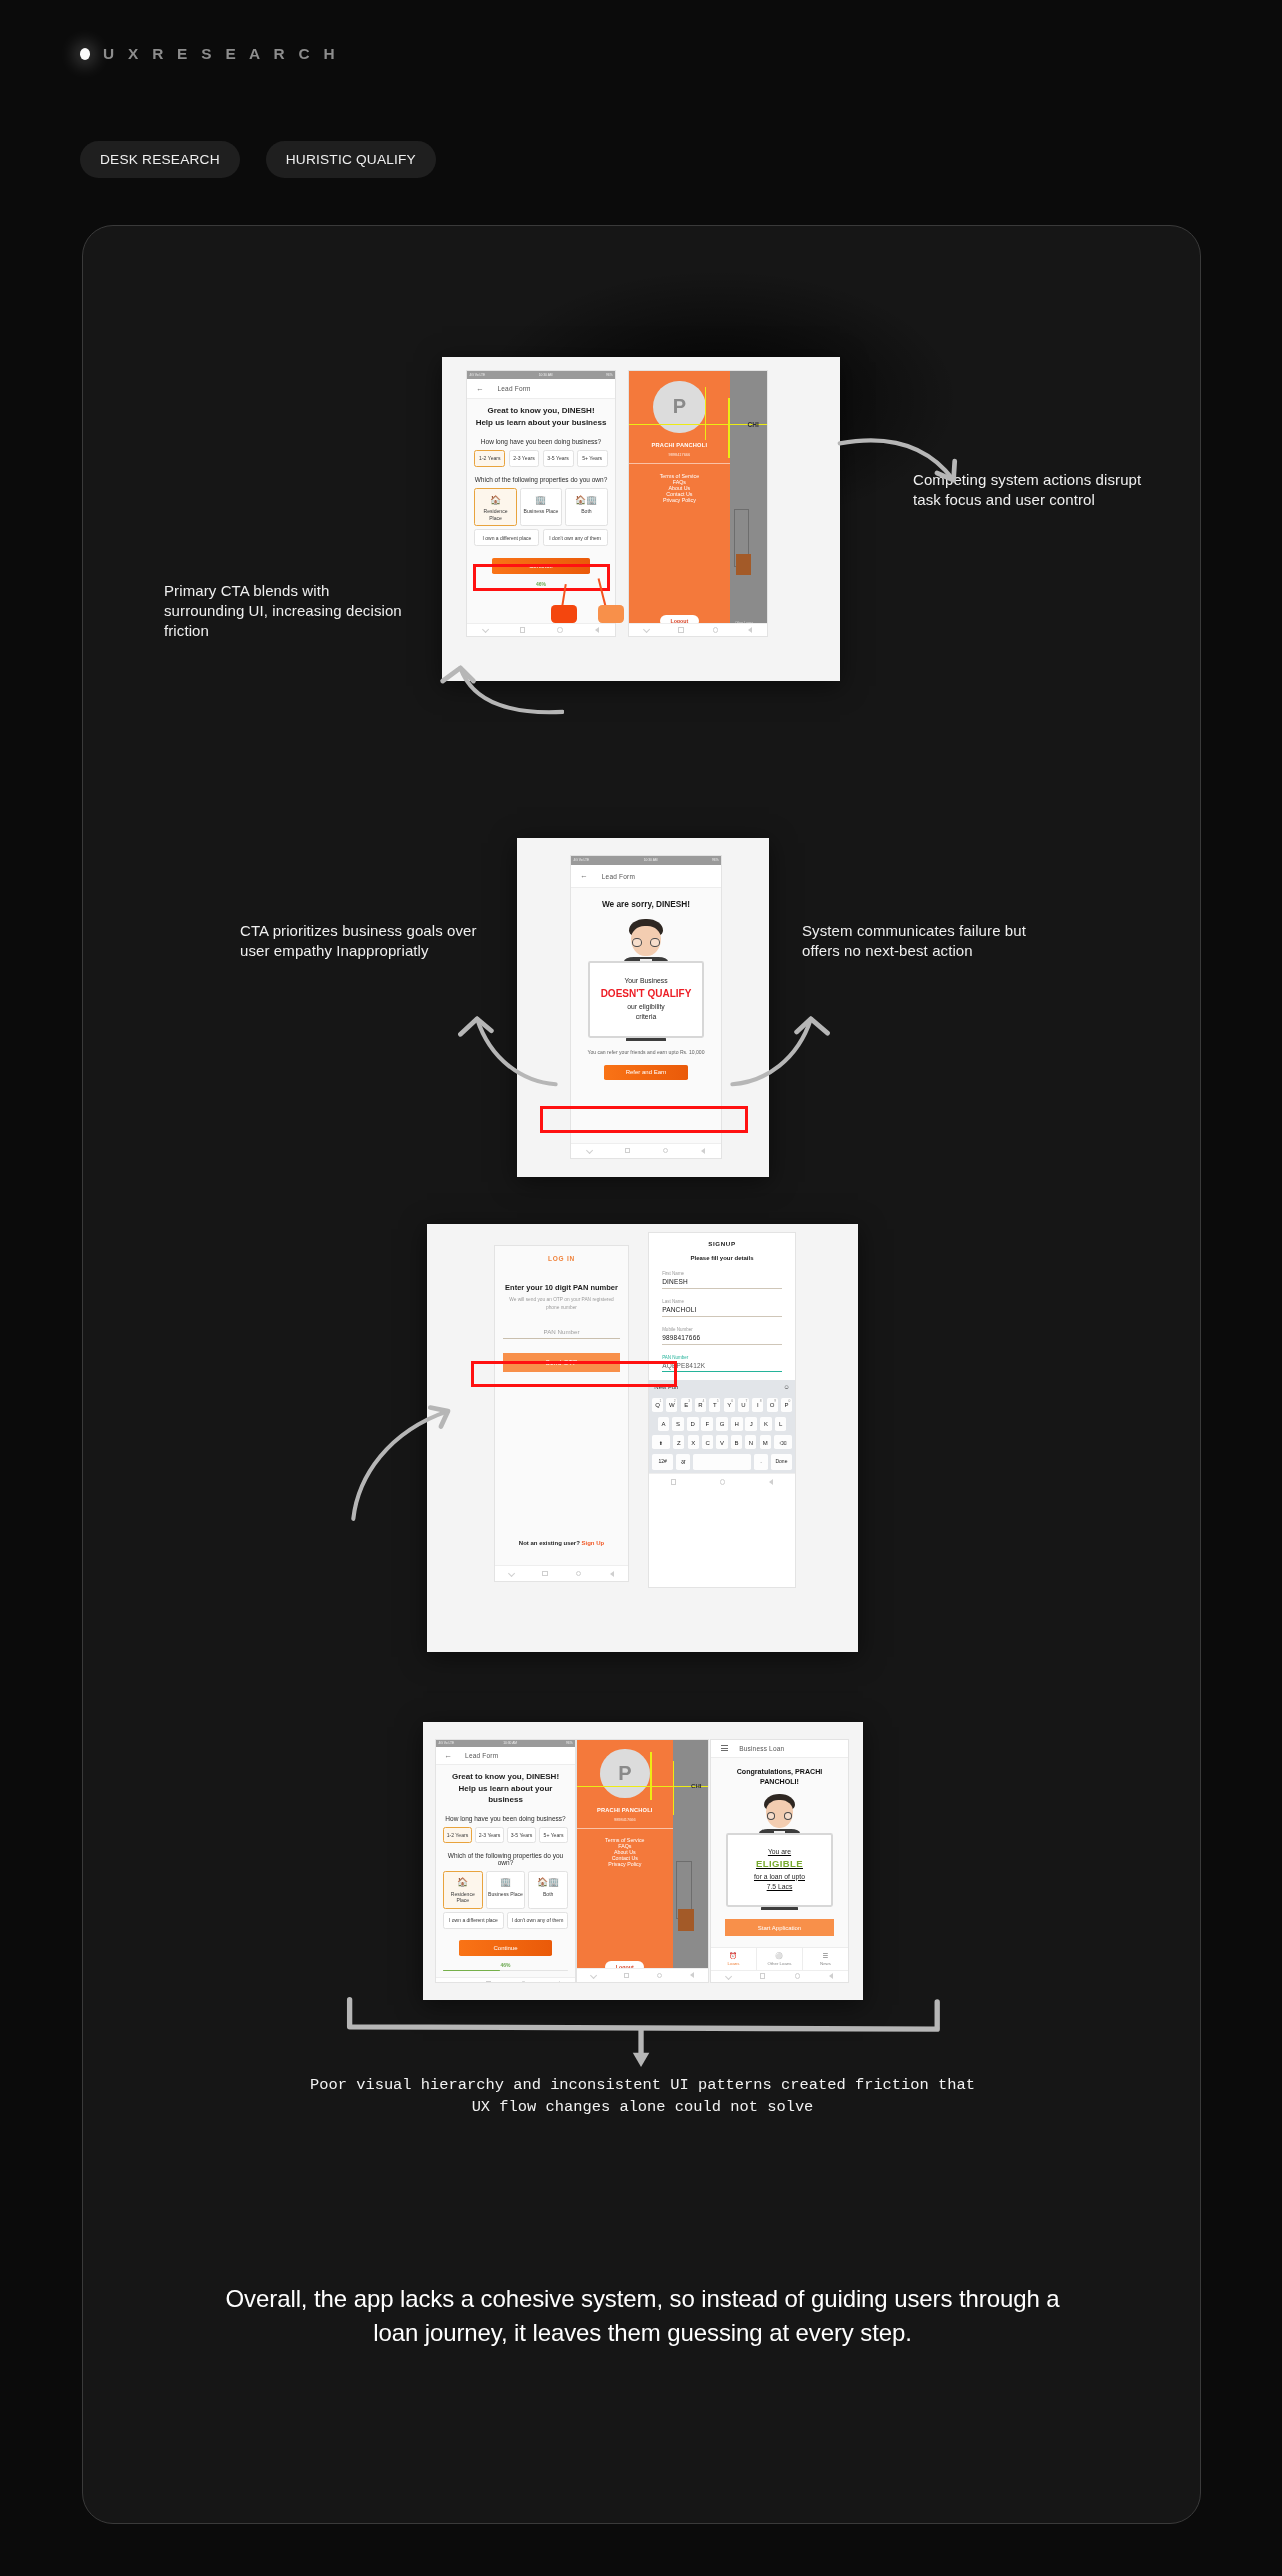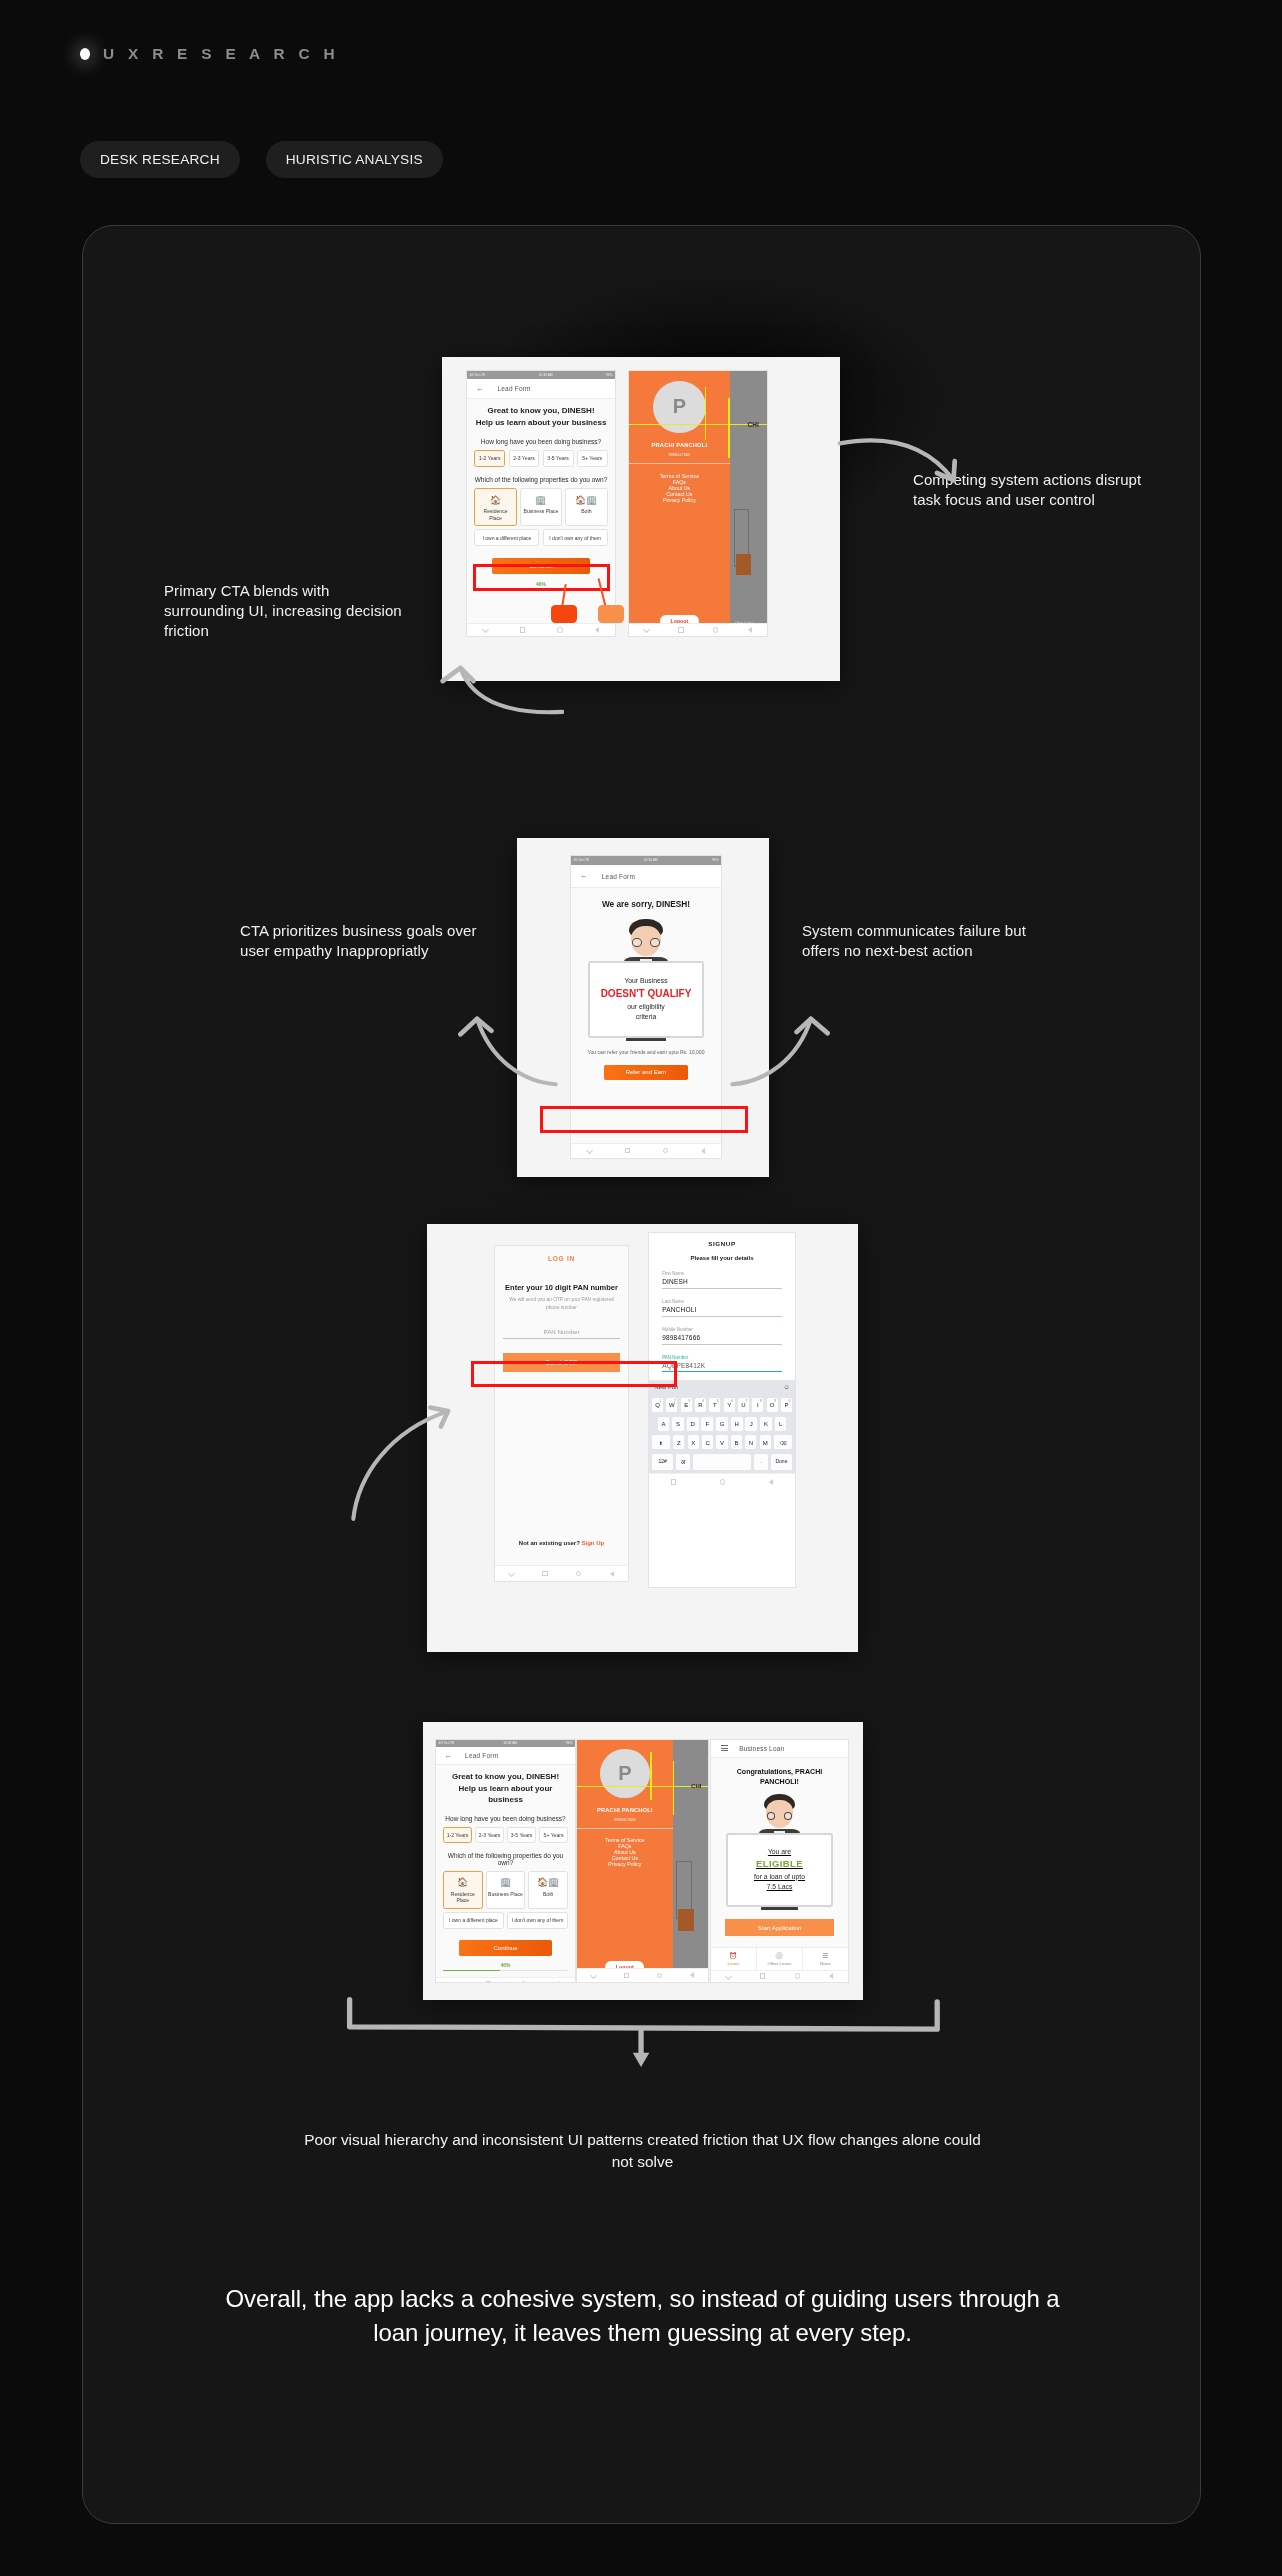--- a/index.html
+++ b/index.html
@@ -252,21 +252,21 @@
 </head>
 <body>
 
 <div class="header">
   <div class="eyebrow">
     <span class="eyebrow-dot"></span>
     <span class="eyebrow-text">U X   R E S E A R C H</span>
   </div>
   <div class="tag-row">
     <div class="tag">DESK RESEARCH</div>
-    <div class="tag">HURISTIC ANALYSIS</div>
+    <div class="tag">HURISTIC QUALIFY</div>
   </div>
 </div>
 
 <div class="card">
   <div class="card-glow"></div>
 
   <div class="shot" style="left:359px; top:131px; width:398px; height:324px;">
 
     <div class="phone" style="left:24px; top:13px; width:150px; height:267px;">
       <div class="statusbar">
@@ -689,17 +689,17 @@
       </div>
     </div>
   </div>
 
   <svg class="bracket" style="left:261px; top:1770px; width:600px; height:77px;" viewBox="0 0 1010 130">
     <path d="M8 6 L8 52 L1000 56 L1000 10" stroke="#b6b6b6" stroke-width="9" fill="none" stroke-linecap="round" stroke-linejoin="round"></path>
     <path d="M500 56 L500 104" stroke="#b6b6b6" stroke-width="9" fill="none" stroke-linecap="round"></path>
     <path d="M500 120 L486 96 L514 96 Z" fill="#b6b6b6"></path>
   </svg>
 
-  <div class="caption" style="left:215px; top:1903px; width:689px;">Poor visual hierarchy and inconsistent UI patterns created friction that UX flow changes alone could not solve</div>
+  <div class="caption" style="left:215px; top:1848px; width:689px;font-family:Liberation Mono, monospace;">Poor visual hierarchy and inconsistent UI patterns created friction that UX flow changes alone could not solve</div>
 
   <div class="summary" style="left:132px; top:2056px; width:855px;">Overall, the app lacks a cohesive system, so instead of guiding users through a loan journey, it leaves them guessing at every step.</div>
 </div>
 
 
 </body></html>

